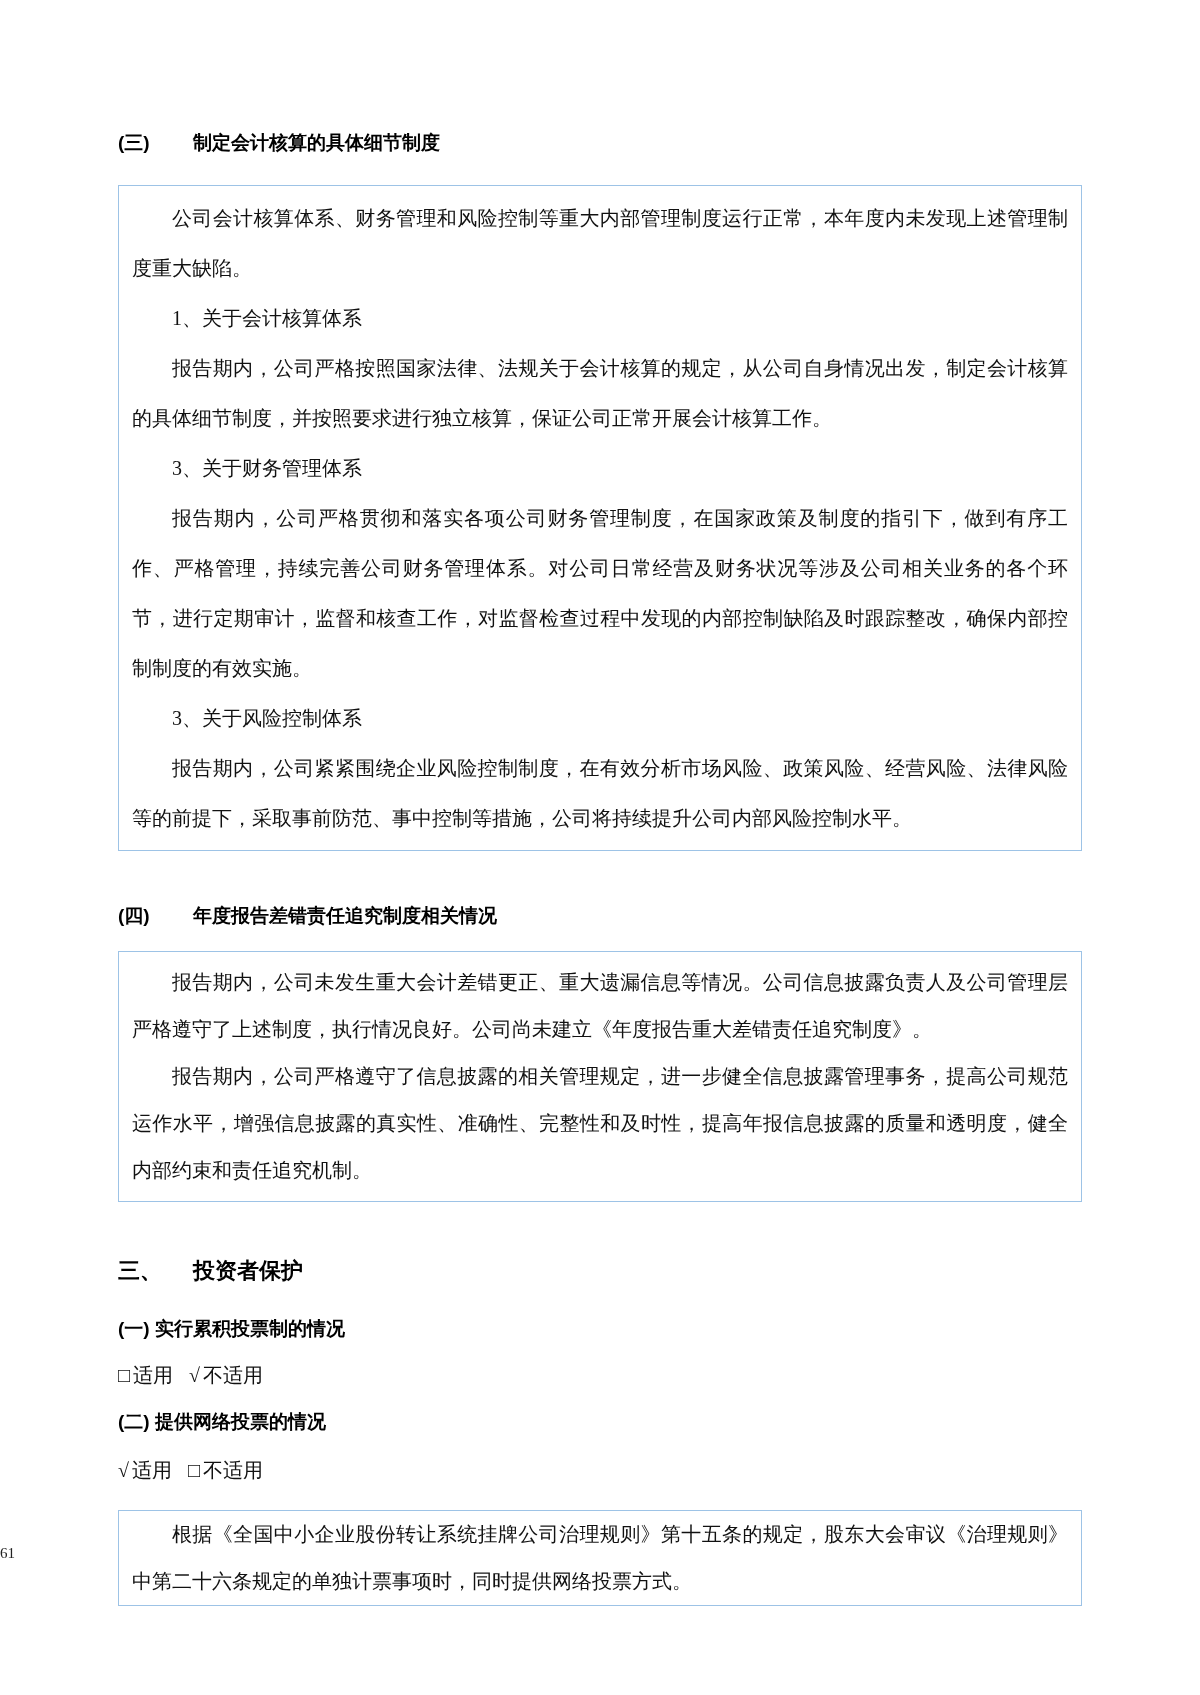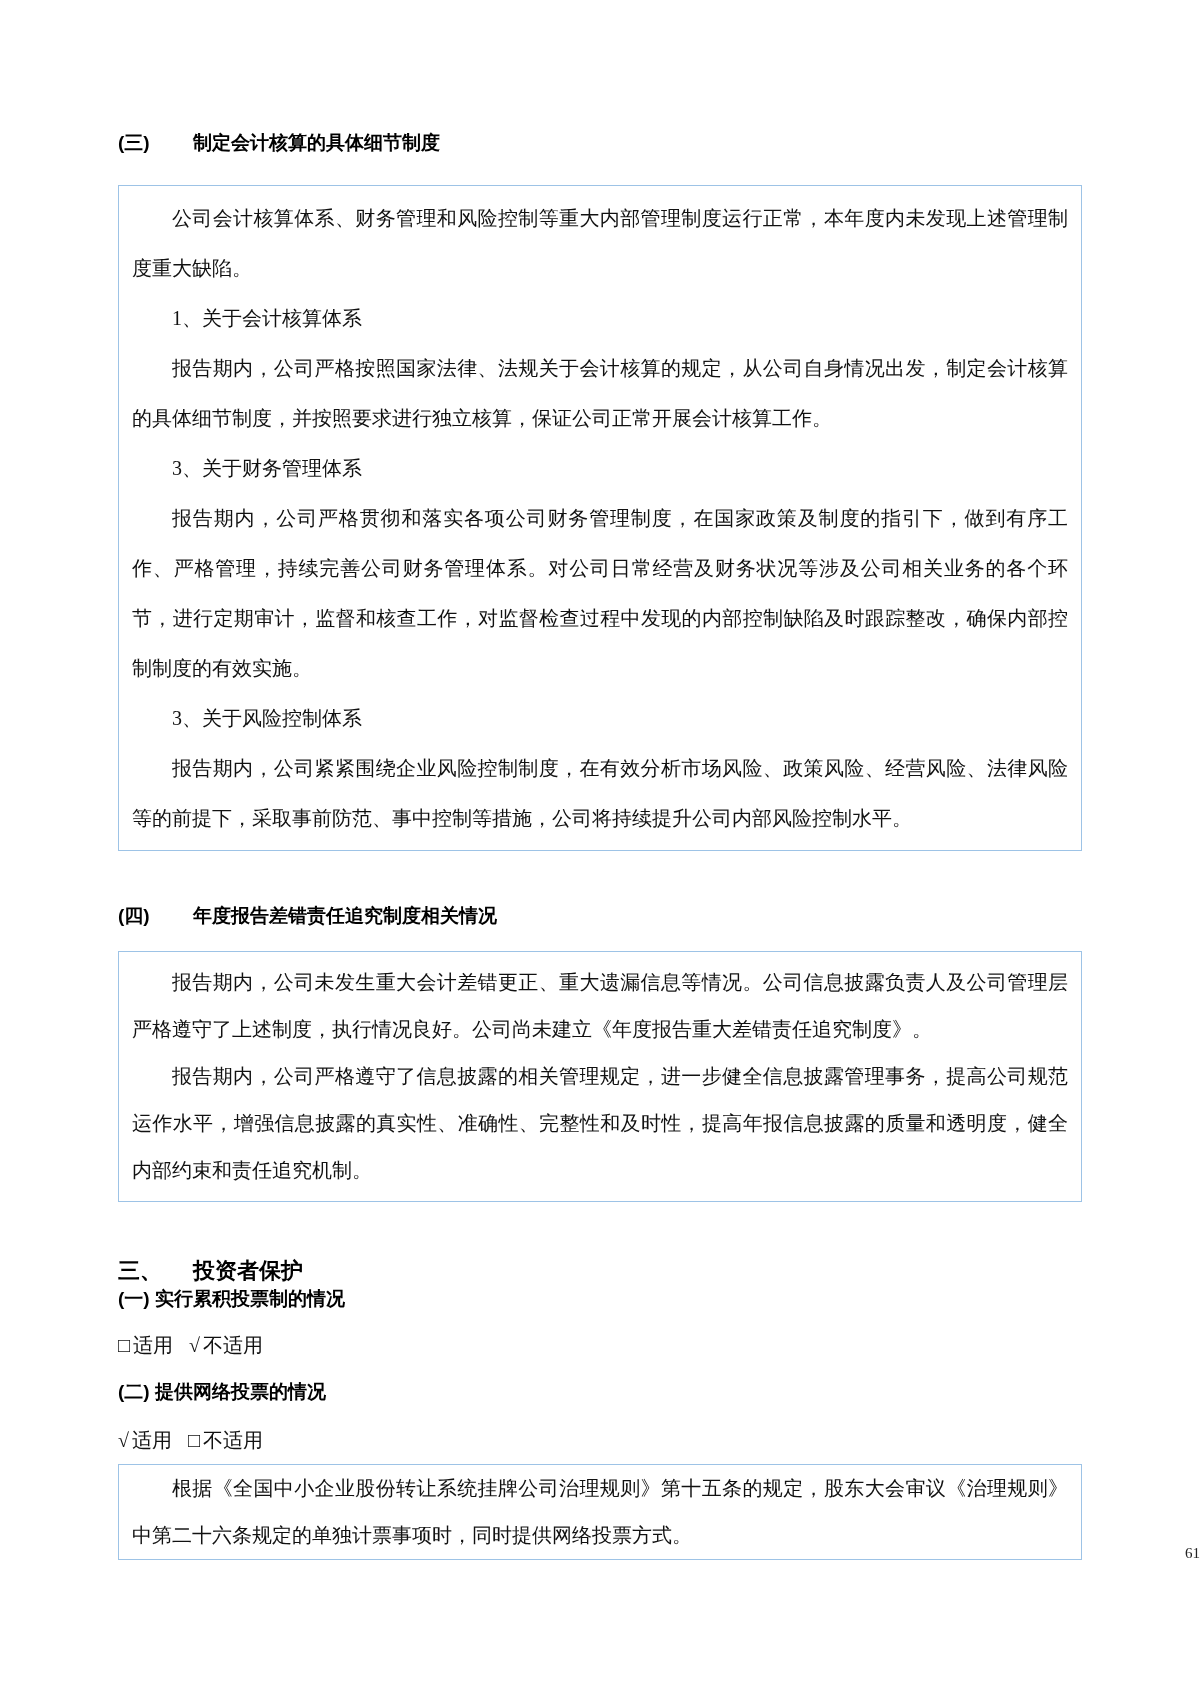--- a/index.html
+++ b/index.html
@@ -62,33 +62,33 @@
     display: flex;
     align-items: center;
     gap: 3px;
   }
   .opt .glyph { font-size: 20px; }
   
   .mt-box1   { margin-top: 29px; }
   .mt-sec4   { margin-top: 52px; }
   .mt-box2   { margin-top: 22px; }
   .mt-invest { margin-top: 54px; }
-  .mt-sub1   { }
+  .mt-sub1   { margin-top: 30px; }
   .mt-opt1   { margin-top: 20px; }
   .mt-sub2   { margin-top: 20px; }
   .mt-opt2   { margin-top: 22px; }
-  .mt-box3   { margin-top: 10px; }
+  .mt-box3   { margin-top: 26px; }
   .tbox.last { padding: 0 13px; }
   
   .page-number {
     position: absolute;
     left: 0;
     top: 1545px;
     width: 1200px;
-    text-align: right;
+    text-align: left;
     font-size: 15px;
     color: #222222;
   }
 </style>
 </head>
 <body>
 
 <div class="page">
 
   <div class="h-num h-sub2">

